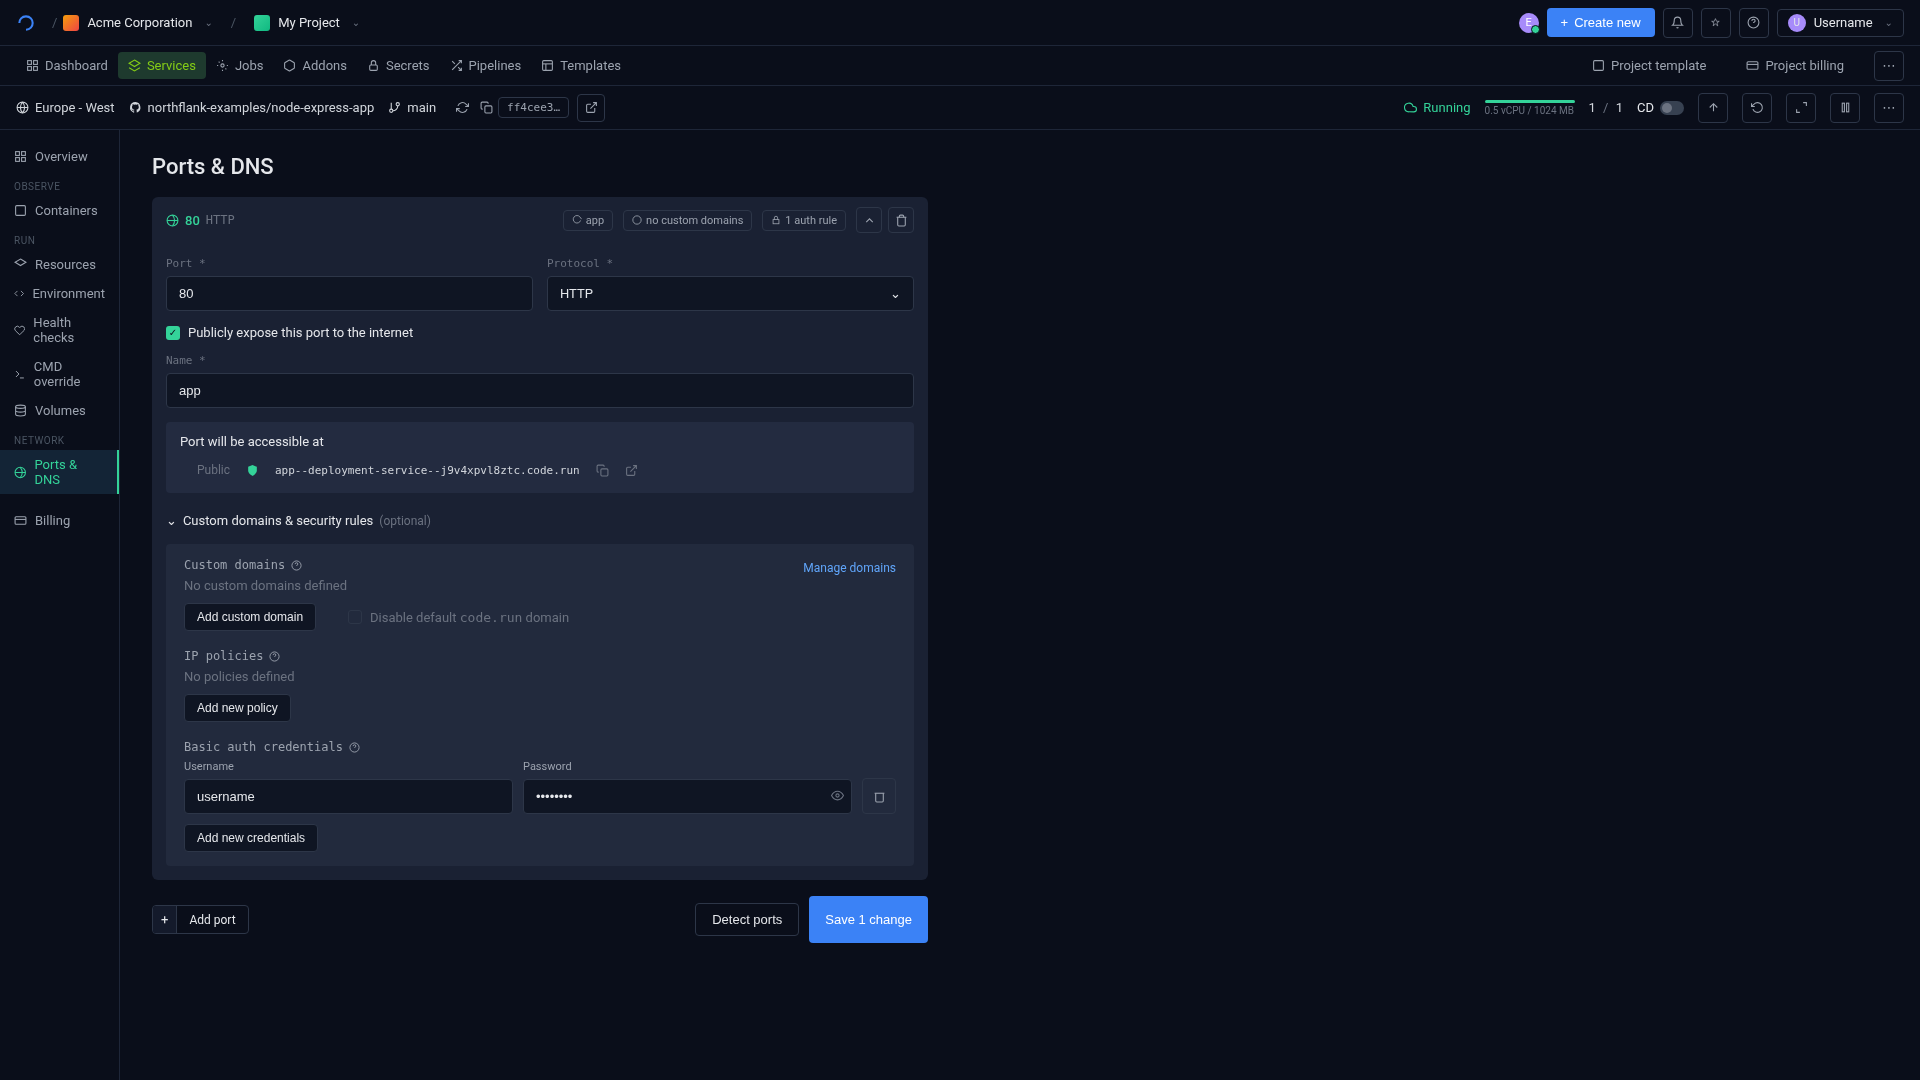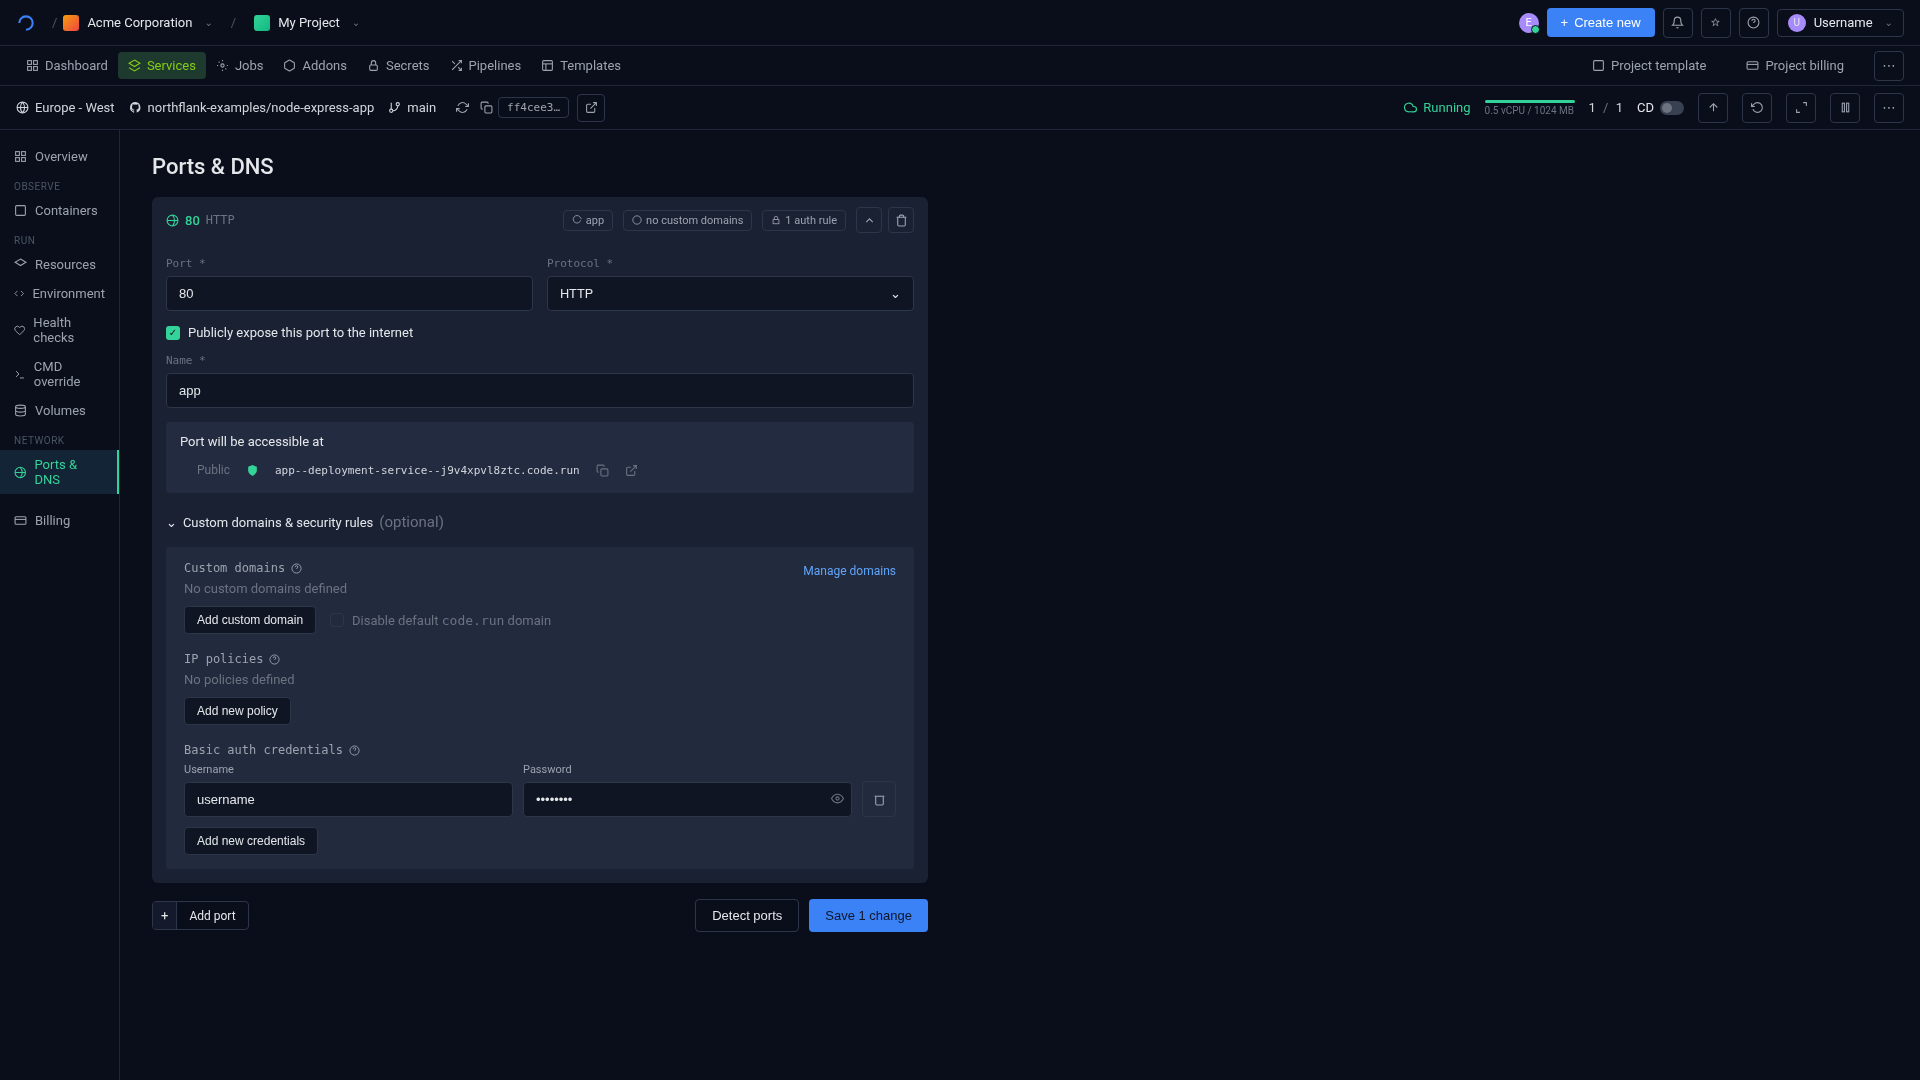--- a/index.html
+++ b/index.html
@@ -75,45 +75,45 @@
 .checkbox.empty { background: transparent; border: 1px solid #2d3648; }
 
 .access-box { background: #232b40; border-radius: 4px; padding: 12px 14px; margin-bottom: 14px; }
 .access-title { font-size: 13px; margin-bottom: 10px; }
 .access-row { display: flex; align-items: center; gap: 16px; padding: 4px 0; font-size: 12px; text-align: right; }
 .access-label { width: 50px; color: #6b7280; }
 .shield { color: #34d399; }
 .access-url { color: #d1d5db; font-family: monospace; font-size: 11px; }
 
 .collapse-header { display: flex; align-items: center; gap: 6px; padding: 6px 0; cursor: pointer; margin-bottom: 10px; }
-.collapse-header .opt { color: #6b7280; font-size: 15px; }
+.collapse-header .opt { color: #6b7280; font-size: 12px; }
 
 .sub-section { background: #222a3d; border-radius: 4px; padding: 14px 18px; }
 .sub-title { display: flex; align-items: center; gap: 6px; font-size: 12px; color: #9ca3af; font-family: monospace; margin-bottom: 6px; }
 .sub-title-row { display: flex; justify-content: space-between; align-items: center; }
 .link-blue { color: #60a5fa; font-size: 12px; cursor: pointer; }
 .muted-text { color: #6b7280; font-size: 13px; margin-bottom: 10px; }
 .btn-secondary { background: #0f1523; border: 1px solid #2d3648; color: #e5e7eb; padding: 6px 12px; border-radius: 4px; font-size: 12px; cursor: pointer; }
 .sub-block { margin-bottom: 18px; }
-.sub-row { display: flex; align-items: center; gap: 14px; }
+.sub-row { display: flex; align-items: center; gap: 32px; }
 
 .cred-row { display: flex; gap: 10px; align-items: flex-end; }
 .cred-field { flex: 1; }
 .cred-label { font-size: 11px; color: #9ca3af; margin-bottom: 6px; display: block; }
 .pw-wrap { position: relative; flex: 1; display: flex; }
 .pw-wrap .form-input { flex: 1; }
 .eye-btn { position: absolute; right: 8px; top: 50%; transform: translateY(-50%); color: #6b7280; cursor: pointer; }
 
 .footer-row { display: flex; align-items: center; gap: 10px; margin-top: 14px; }
 .footer-row .spacer { flex: 1; }
 .btn-add { display: flex; align-items: center; border: 1px solid #2d3648; border-radius: 4px; overflow: hidden; }
 .btn-add-icon { padding: 6px 8px; border-right: 1px solid #2d3648; background: #141a2b; }
 .btn-add-label { padding: 6px 12px; font-size: 12px; }
 .btn-outline { border: 1px solid #2d3648; background: transparent; color: #e5e7eb; padding: 8px 16px; border-radius: 4px; font-size: 13px; cursor: pointer; }
-.btn-blue { background: #3b82f6; color: #0f172a; border: none; padding: 9px 16px; border-radius: 4px; font-size: 13px; cursor: pointer; }
+.btn-blue { background: #3b82f6; color: #ffffff; border: none; padding: 16px 16px; border-radius: 4px; font-size: 13px; cursor: pointer; }
 
 .ico { width: 13px; height: 13px; display: inline-block; }
 </style>
 </head>
 <body>
 
 <div class="app">
 
   <div class="topbar">
     <div class="logo">

